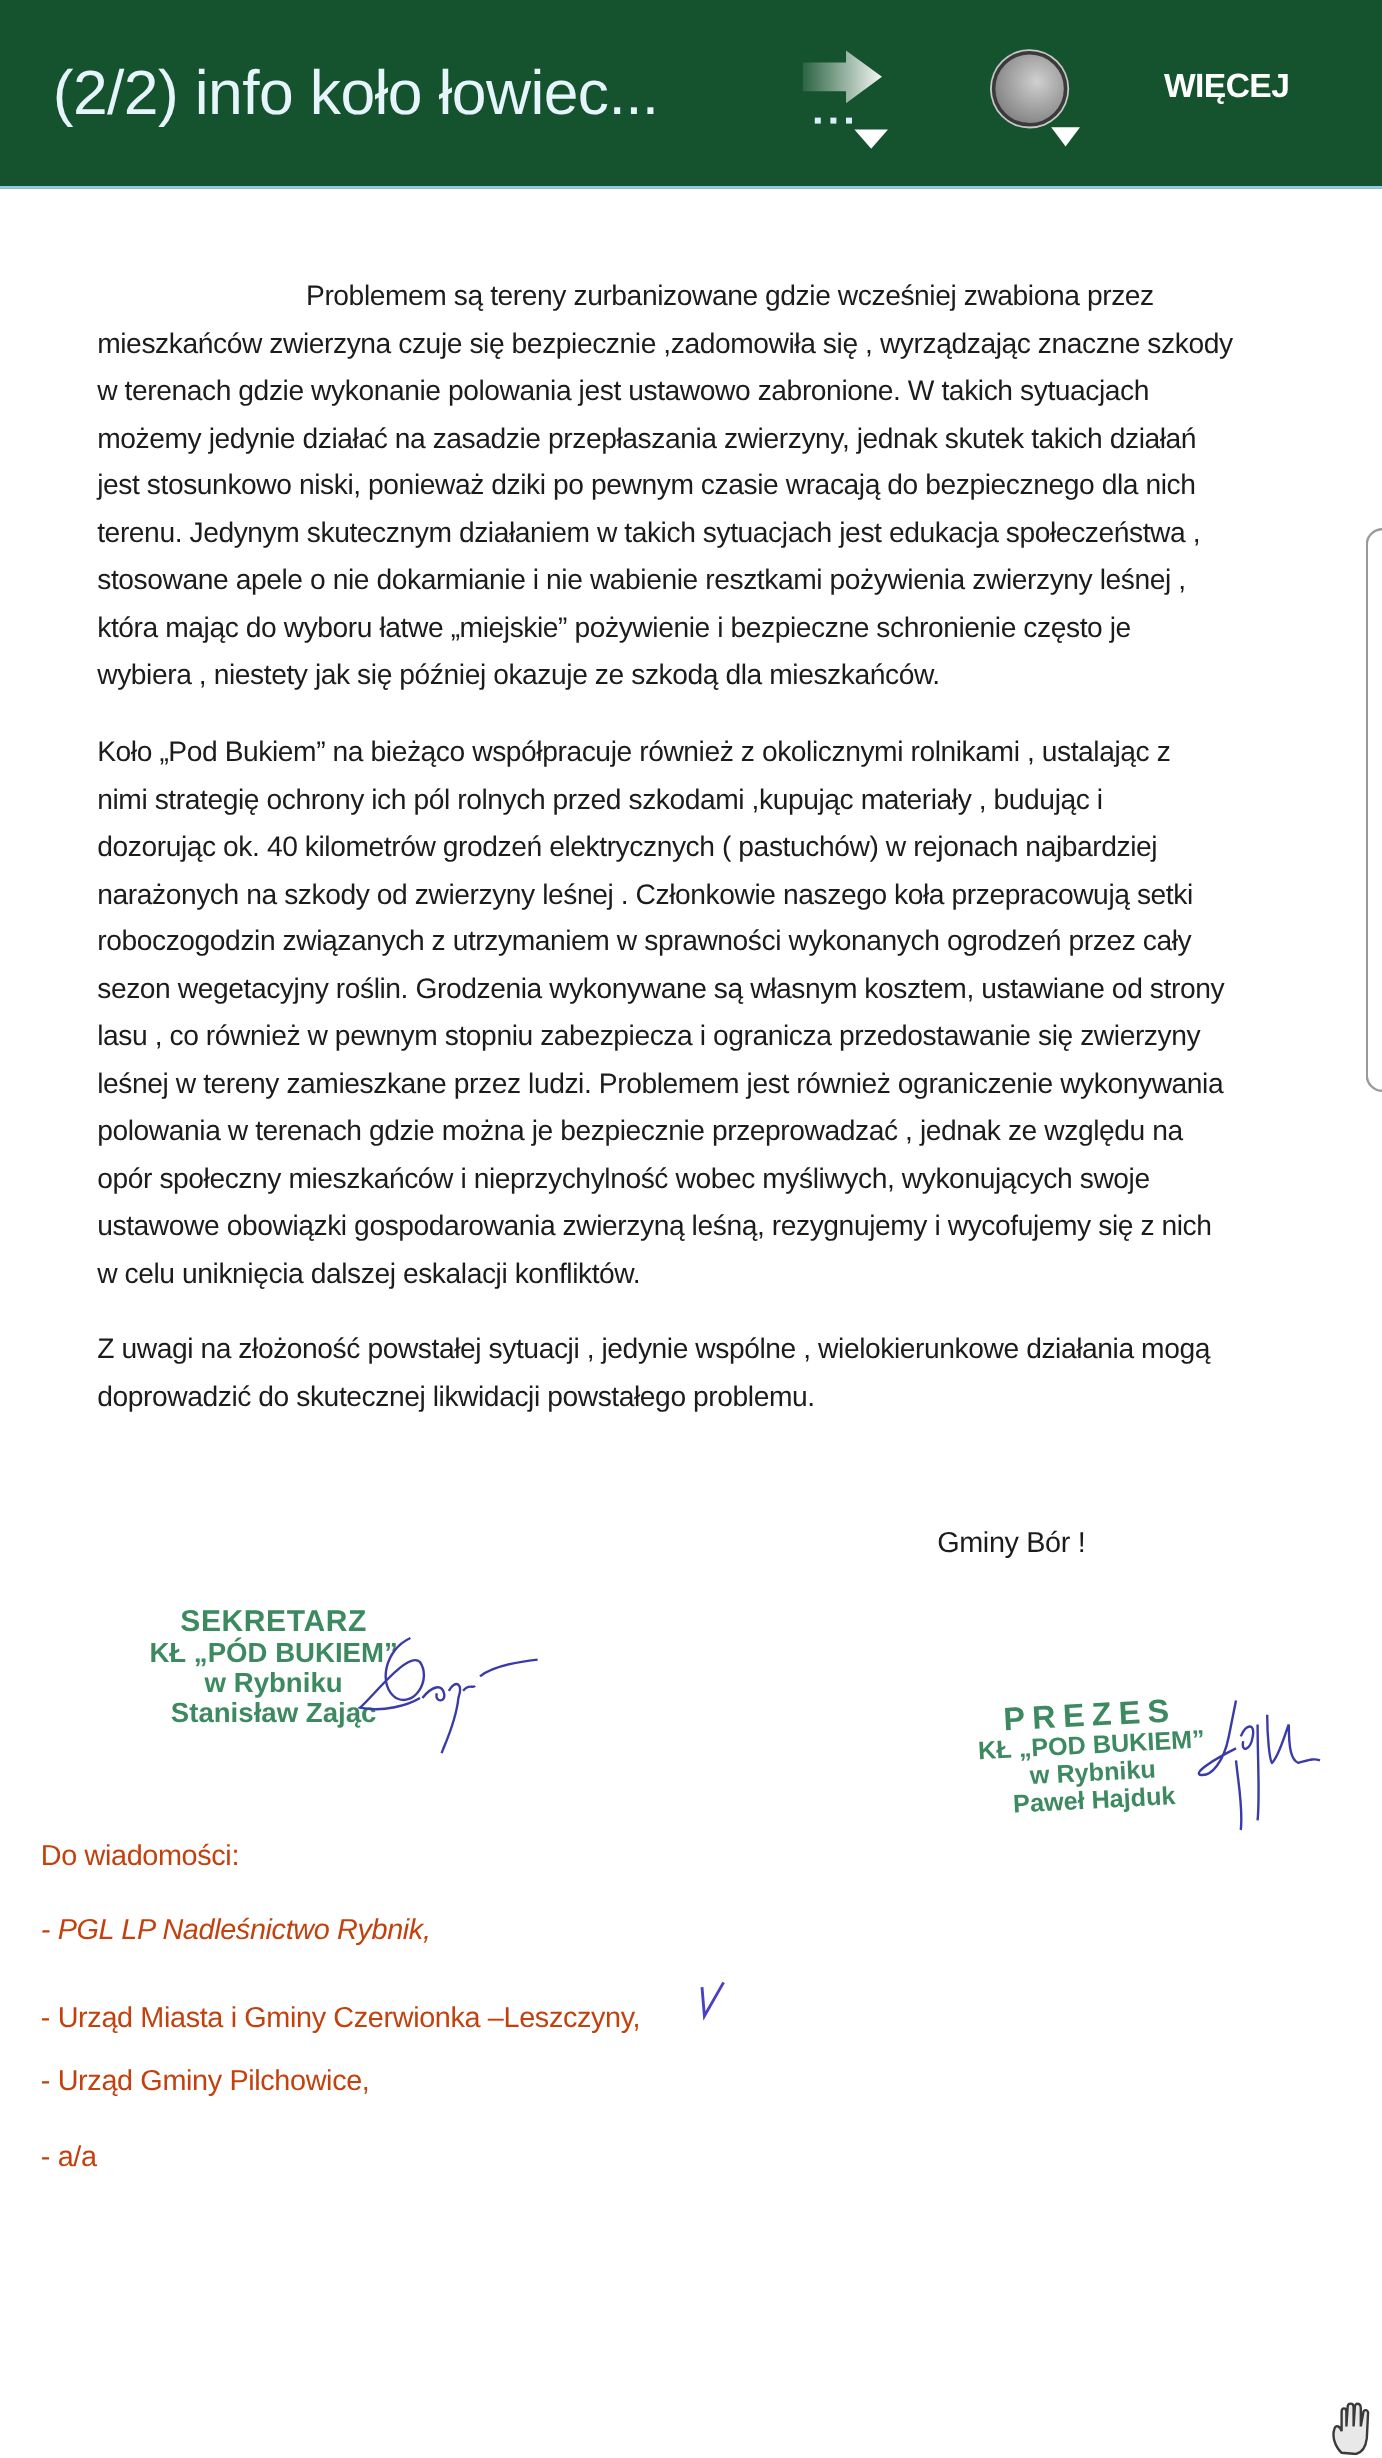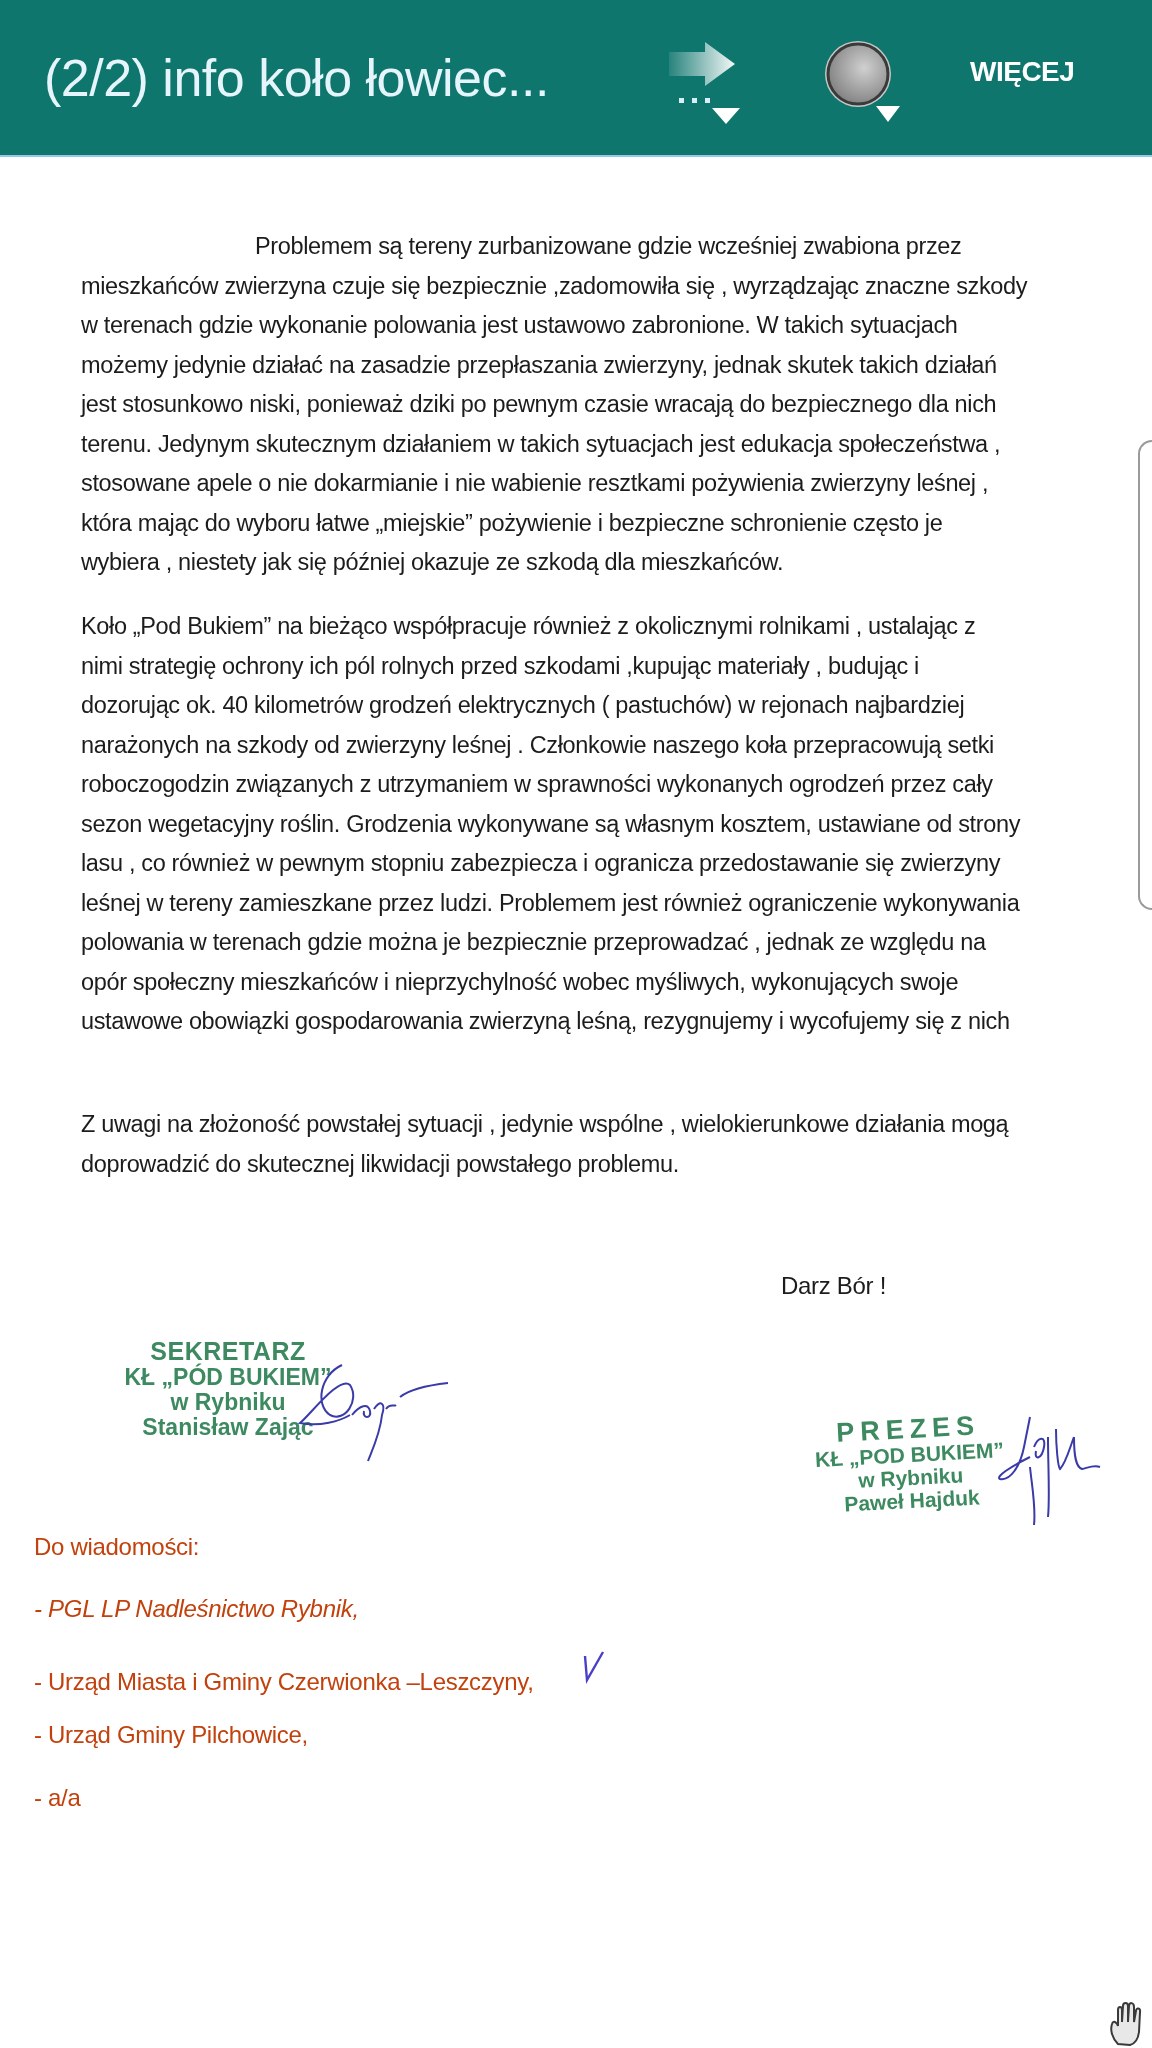--- a/index.html
+++ b/index.html
@@ -3,21 +3,21 @@
 <meta charset="utf-8">
 <style>
   html, body { margin:0; padding:0; }
   body {
     width:1152px; height:2048px; overflow:hidden; position:relative;
     background:#ffffff;
     font-family: "Liberation Sans", "DejaVu Sans", sans-serif;
   }
   .topbar {
     position:absolute; left:0; top:0; width:1152px; height:155px;
-    background:#0f766e; border-bottom:2px solid #8fcbe6;
+    background:#14532d; border-bottom:2px solid #8fcbe6;
   }
   .title {
     position:absolute; left:44px; top:48px; font-size:52px; color:#e6f4fb;
     letter-spacing:-0.5px; white-space:nowrap;
   }
   .btn-forward { position:absolute; left:665px; top:38px; width:80px; height:90px; cursor:pointer; }
   .btn-night { position:absolute; left:822px; top:36px; width:80px; height:90px; cursor:pointer; }
   .btn-more {
     position:absolute; left:970px; top:56px; font-size:28px; font-weight:bold; color:#ffffff;
     cursor:pointer; letter-spacing:-0.5px;
@@ -114,28 +114,29 @@
     <span class="line">nimi strategię ochrony ich pól rolnych przed szkodami ,kupując materiały , budując i</span>
     <span class="line">dozorując ok. 40 kilometrów grodzeń elektrycznych  ( pastuchów) w rejonach najbardziej</span>
     <span class="line">narażonych na szkody od zwierzyny leśnej . Członkowie  naszego koła przepracowują setki</span>
     <span class="line">roboczogodzin związanych z utrzymaniem w sprawności wykonanych ogrodzeń przez cały</span>
     <span class="line">sezon wegetacyjny roślin. Grodzenia wykonywane są własnym kosztem, ustawiane od strony</span>
     <span class="line">lasu , co również w pewnym stopniu zabezpiecza i ogranicza przedostawanie się zwierzyny</span>
     <span class="line">leśnej w tereny zamieszkane przez ludzi. Problemem jest również ograniczenie wykonywania</span>
     <span class="line">polowania w terenach gdzie można je bezpiecznie przeprowadzać , jednak ze względu na</span>
     <span class="line">opór społeczny mieszkańców i  nieprzychylność wobec myśliwych, wykonujących swoje</span>
     <span class="line">ustawowe obowiązki  gospodarowania zwierzyną leśną, rezygnujemy i  wycofujemy się z nich</span>
+    <span class="line">w celu uniknięcia dalszej eskalacji konfliktów.</span>
   </div>
 
   <div class="para p3">
     <span class="line"> Z uwagi na złożoność powstałej sytuacji , jedynie wspólne , wielokierunkowe działania mogą</span>
     <span class="line">doprowadzić do skutecznej  likwidacji powstałego problemu.</span>
   </div>
 
-  <div class="closing">Darz Bór !</div>
+  <div class="closing">Gminy Bór !</div>
 
   <div class="stamp stamp-sek">
     <div class="s-head">SEKRETARZ</div>
     <div>KŁ „PÓD BUKIEM”</div>
     <div>w Rybniku</div>
     <div>Stanisław Zając</div>
   </div>
   <svg class="sig" style="left:290px; top:1188px" width="160" height="120" viewBox="0 0 160 120">
     <path d="M52 20 C30 30 25 60 40 70 C55 78 70 55 60 40 C50 30 20 70 10 78 C30 82 50 76 60 70 M62 70 C70 60 78 58 80 66 C82 74 72 74 74 66 M84 64 C90 54 96 58 92 70 C90 90 80 110 78 116 M96 64 C100 58 104 62 106 60 M110 52 C120 44 140 40 158 38" fill="none" stroke="#3a3aa8" stroke-width="2"></path>
   </svg>

